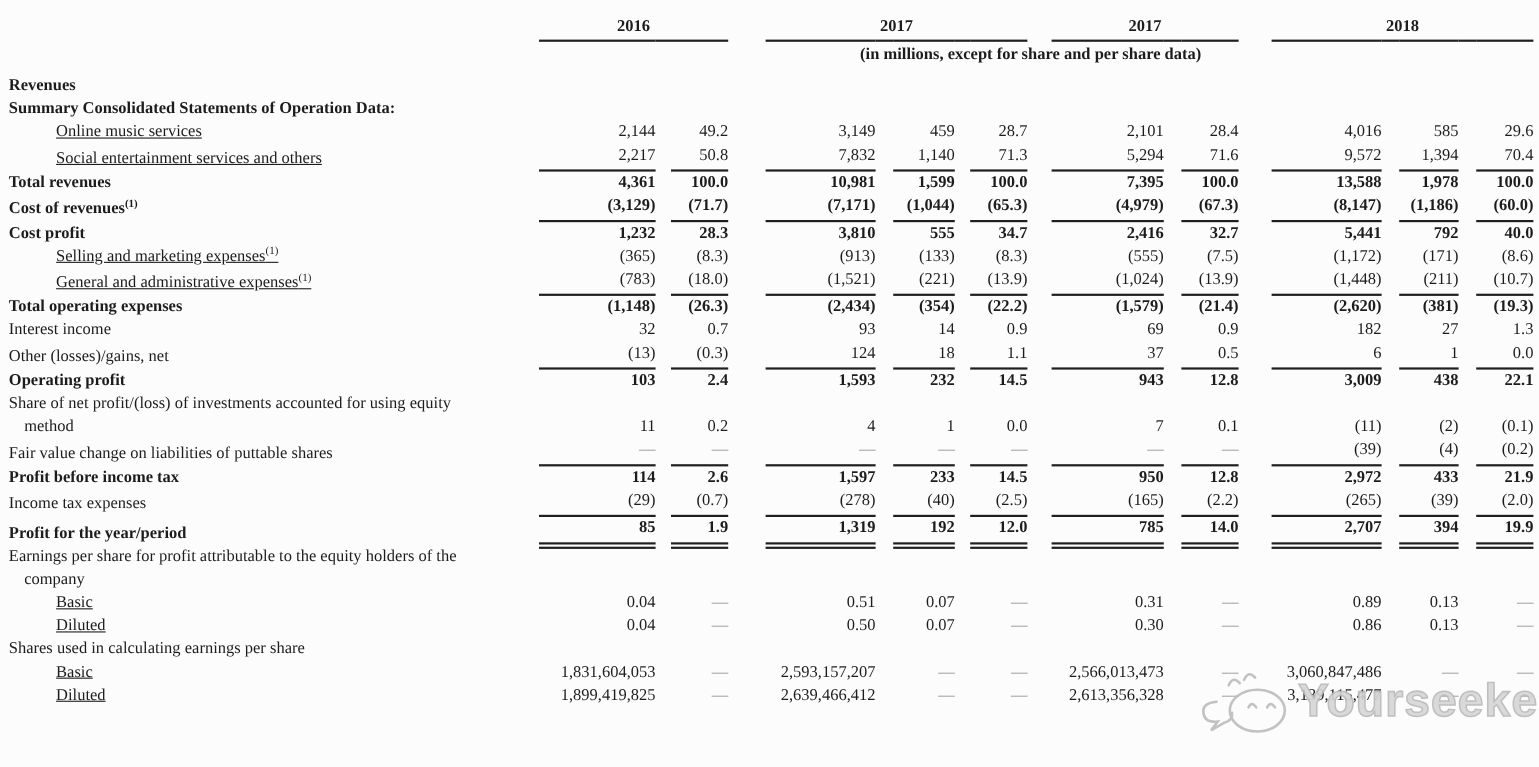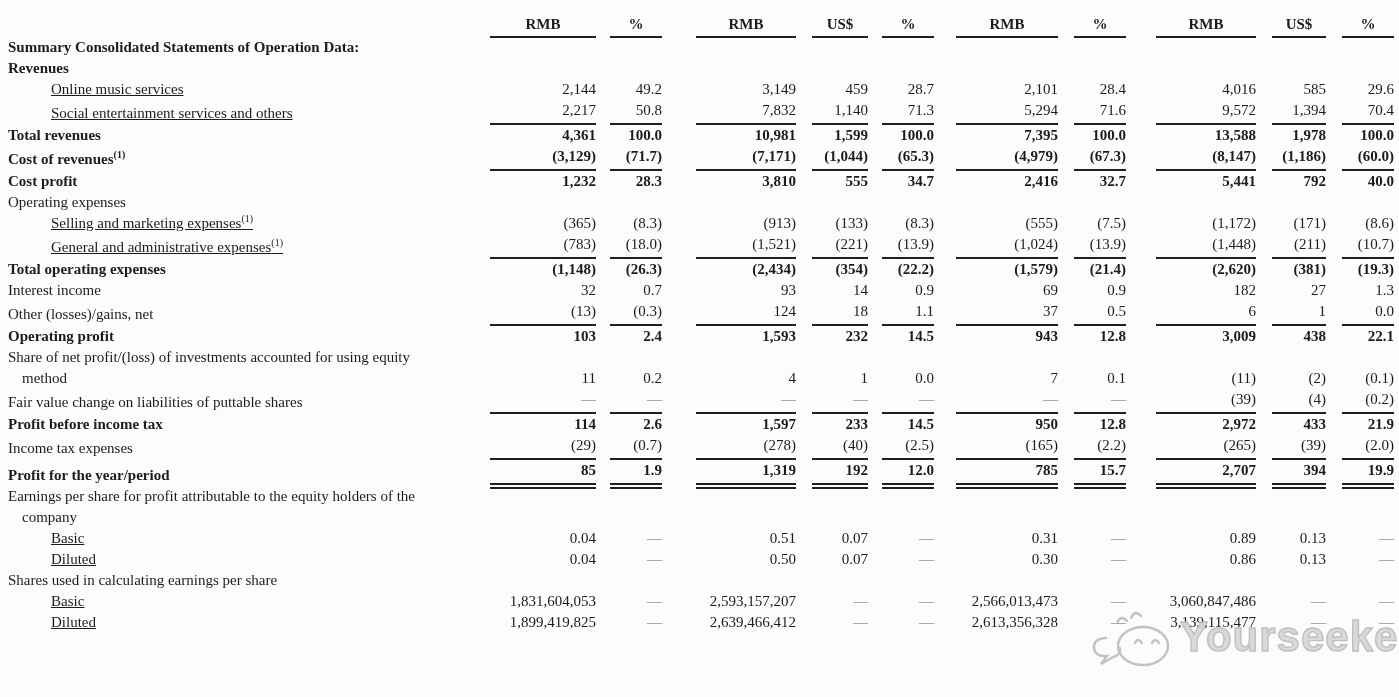--- a/index.html
+++ b/index.html
@@ -72,67 +72,59 @@
       <col style="width:100px">
         <col style="width:16px">
         <col style="width:54px">
         <col style="width:16px">
         <col style="width:52px">
     </colgroup>
     <thead>
       <tr>
         <td></td>
         <td></td>
-        <td class="ch">RMB</td>
+        <td class="yh" colspan="3">2016</td>
         <td></td>
-        <td class="ch">%</td>
+        <td class="yh" colspan="5">2017</td>
         <td></td>
-        <td class="ch">RMB</td>
+        <td class="yh" colspan="3">2017</td>
         <td></td>
-        <td class="ch">US$</td>
+        <td class="yh" colspan="5">2018</td>
+      </tr>
+      <tr>
         <td></td>
-        <td class="ch">%</td>
-        <td></td>
-        <td class="ch">RMB</td>
-        <td></td>
-        <td class="ch">%</td>
-        <td></td>
-        <td class="ch">RMB</td>
-        <td></td>
-        <td class="ch">US$</td>
-        <td></td>
-        <td class="ch">%</td>
+        <td class="units" colspan="20">(in millions, except for share and per share data)</td>
       </tr>
     </thead>
     <tbody id="tbody">
         <tr>
+          <td class="lbl b"><span class="l1">Revenues</span></td>
+          <td></td>
+          <td class="num"></td>
+          <td></td>
+          <td class="num"></td>
+          <td></td>
+          <td class="num"></td>
+          <td></td>
+          <td class="num"></td>
+          <td></td>
+          <td class="num"></td>
+          <td></td>
+          <td class="num"></td>
+          <td></td>
+          <td class="num"></td>
+          <td></td>
+          <td class="num"></td>
+          <td></td>
+          <td class="num"></td>
+          <td></td>
+          <td class="num"></td>
+        </tr>
+        <tr>
           <td class="lbl b"><span class="l1">Summary Consolidated Statements of Operation Data:</span></td>
-          <td></td>
-          <td class="num"></td>
-          <td></td>
-          <td class="num"></td>
-          <td></td>
-          <td class="num"></td>
-          <td></td>
-          <td class="num"></td>
-          <td></td>
-          <td class="num"></td>
-          <td></td>
-          <td class="num"></td>
-          <td></td>
-          <td class="num"></td>
-          <td></td>
-          <td class="num"></td>
-          <td></td>
-          <td class="num"></td>
-          <td></td>
-          <td class="num"></td>
-        </tr>
-        <tr>
-          <td class="lbl b"><span class="l1">Revenues</span></td>
           <td></td>
           <td class="num"></td>
           <td></td>
           <td class="num"></td>
           <td></td>
           <td class="num"></td>
           <td></td>
           <td class="num"></td>
           <td></td>
           <td class="num"></td>
@@ -255,43 +247,20 @@
           <td class="num b">2,416</td>
           <td></td>
           <td class="num b">32.7</td>
           <td></td>
           <td class="num b">5,441</td>
           <td></td>
           <td class="num b">792</td>
           <td></td>
           <td class="num b">40.0</td>
         </tr>
-        <tr>
-          <td class="lbl"><span class="l1">Operating expenses</span></td>
-          <td></td>
-          <td class="num"></td>
-          <td></td>
-          <td class="num"></td>
-          <td></td>
-          <td class="num"></td>
-          <td></td>
-          <td class="num"></td>
-          <td></td>
-          <td class="num"></td>
-          <td></td>
-          <td class="num"></td>
-          <td></td>
-          <td class="num"></td>
-          <td></td>
-          <td class="num"></td>
-          <td></td>
-          <td class="num"></td>
-          <td></td>
-          <td class="num"></td>
-        </tr>
         <tr class="ind1">
           <td class="lbl"><span class="l1">Selling and marketing expenses<sup>(1)</sup></span></td>
           <td></td>
           <td class="num">(365)</td>
           <td></td>
           <td class="num">(8.3)</td>
           <td></td>
           <td class="num">(913)</td>
           <td></td>
           <td class="num">(133)</td>
@@ -523,21 +492,21 @@
           <td class="num b">1.9</td>
           <td></td>
           <td class="num b">1,319</td>
           <td></td>
           <td class="num b">192</td>
           <td></td>
           <td class="num b">12.0</td>
           <td></td>
           <td class="num b">785</td>
           <td></td>
-          <td class="num b">15.7</td>
+          <td class="num b">14.0</td>
           <td></td>
           <td class="num b">2,707</td>
           <td></td>
           <td class="num b">394</td>
           <td></td>
           <td class="num b">19.9</td>
         </tr>
         <tr>
           <td class="lbl"><span class="l1">Earnings per share for profit attributable to the equity holders of the</span><br><span class="l2">company</span></td>
           <td></td>

